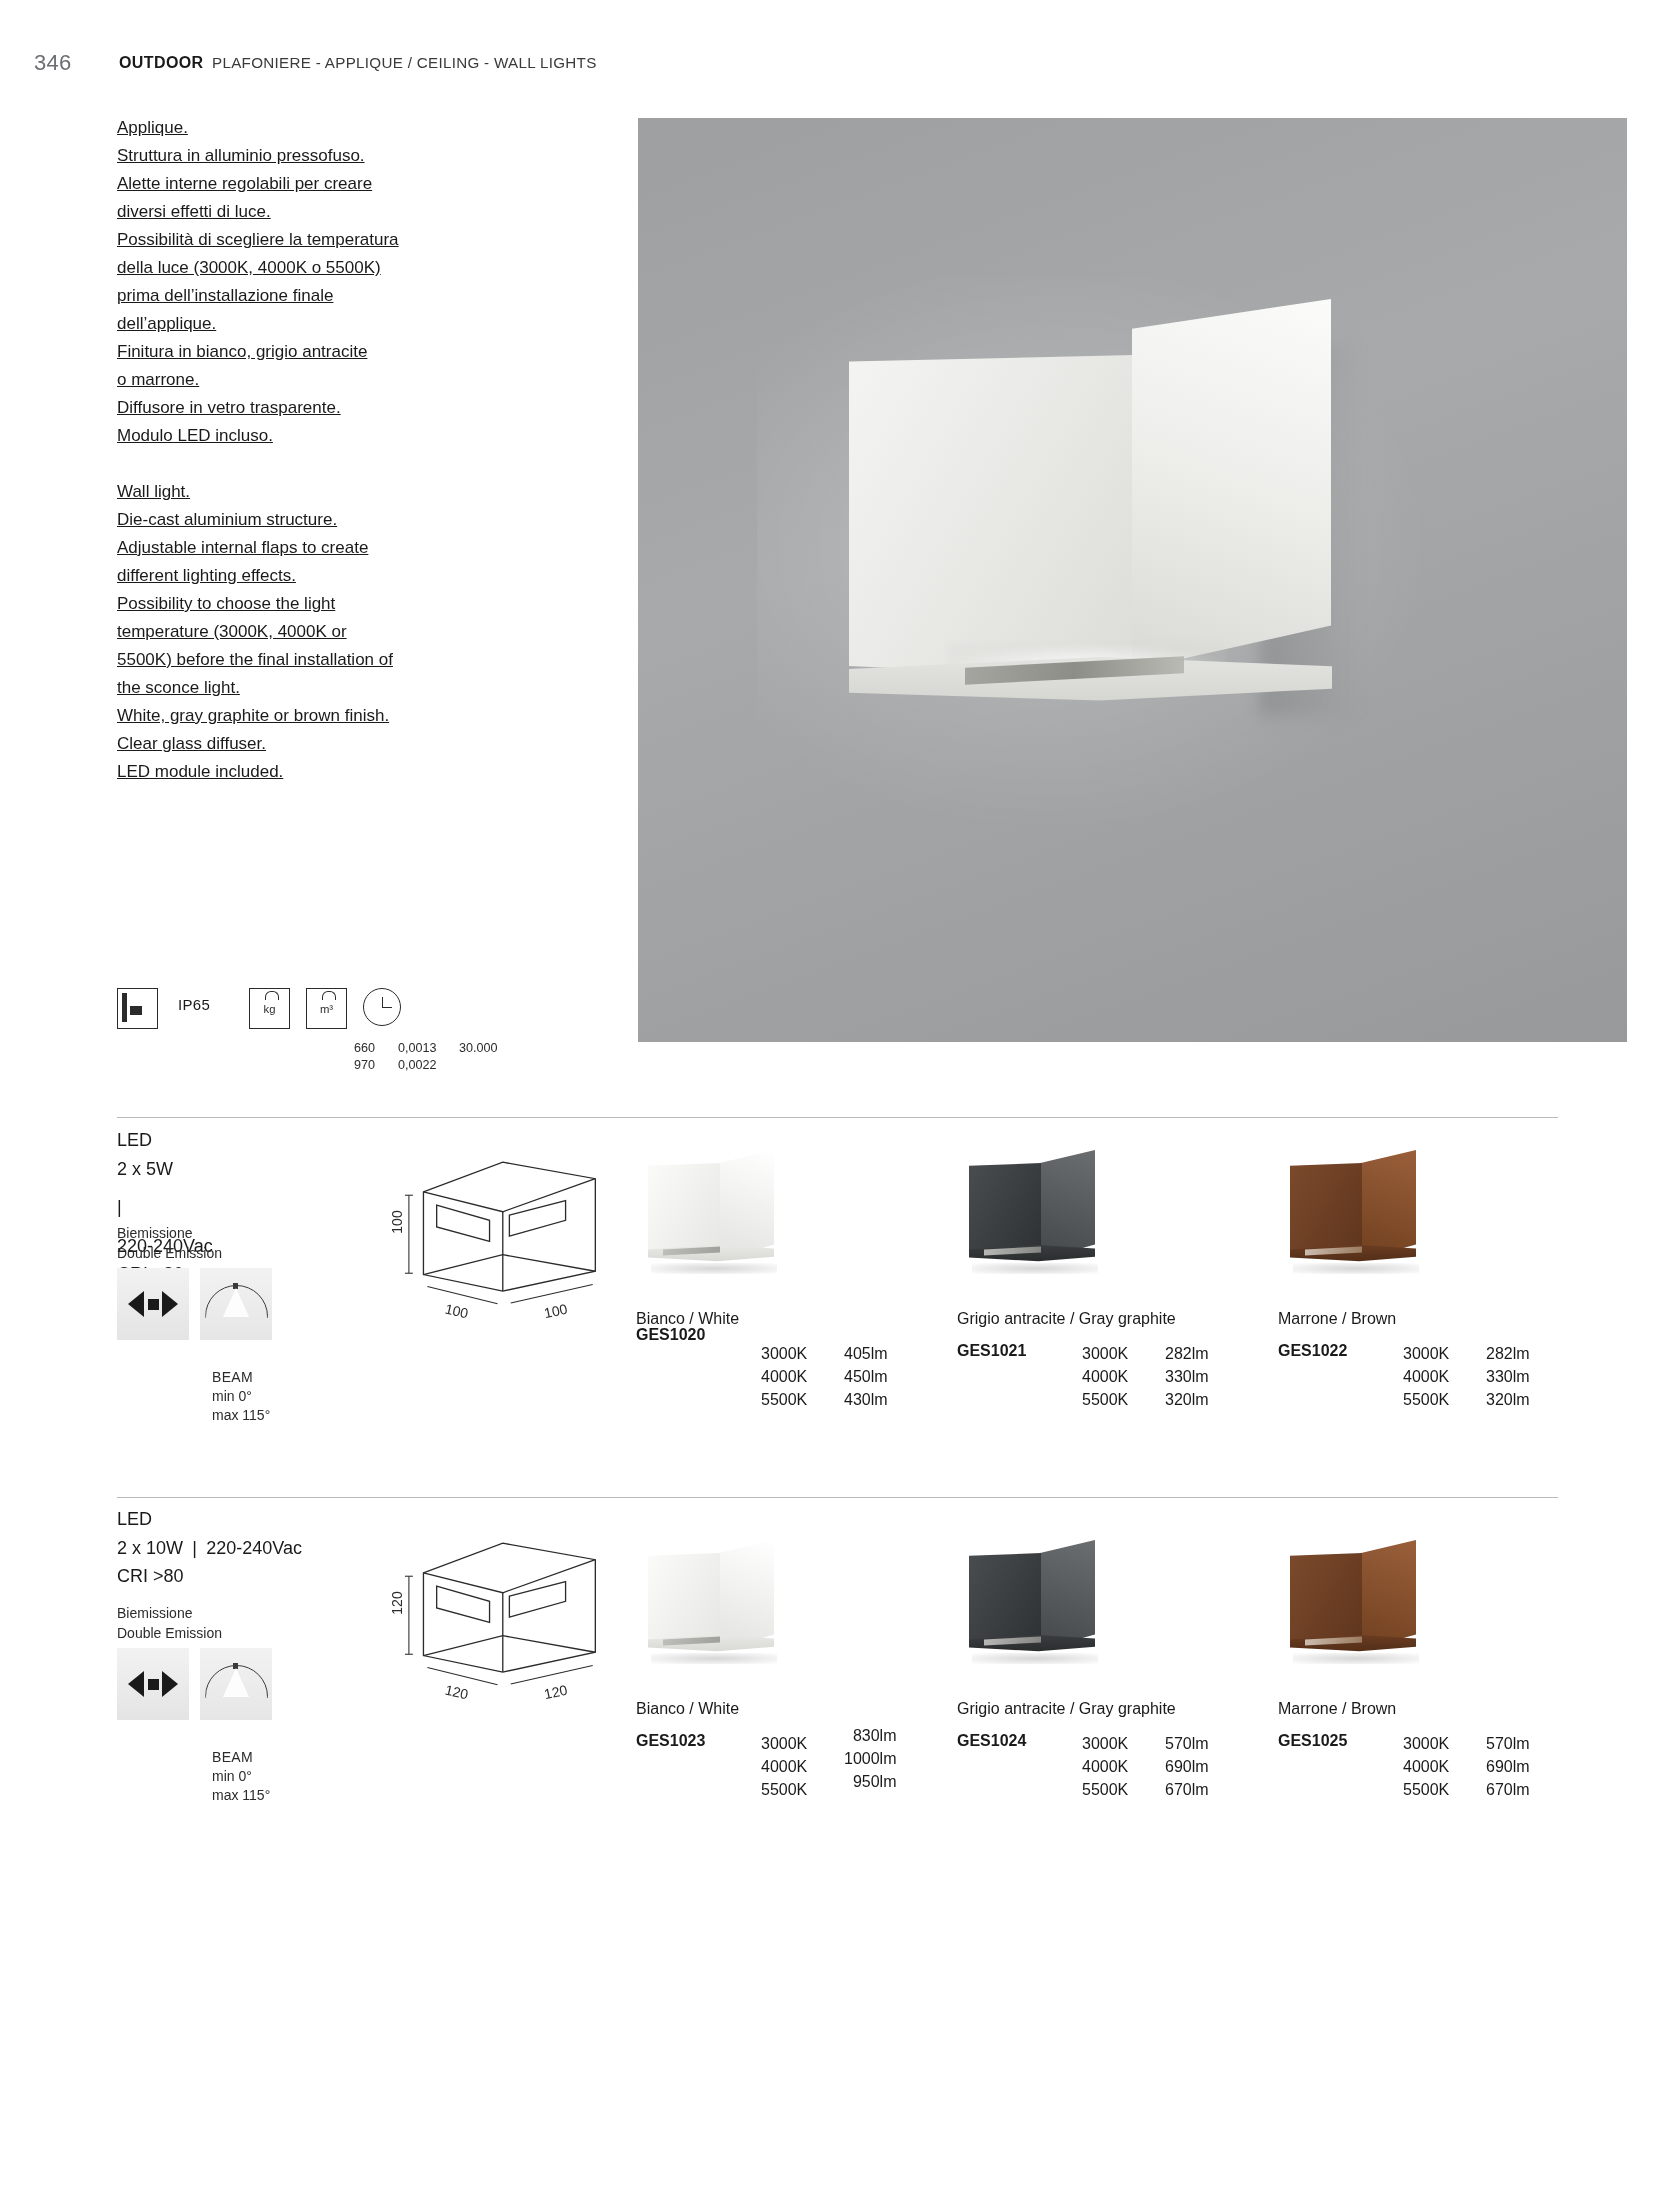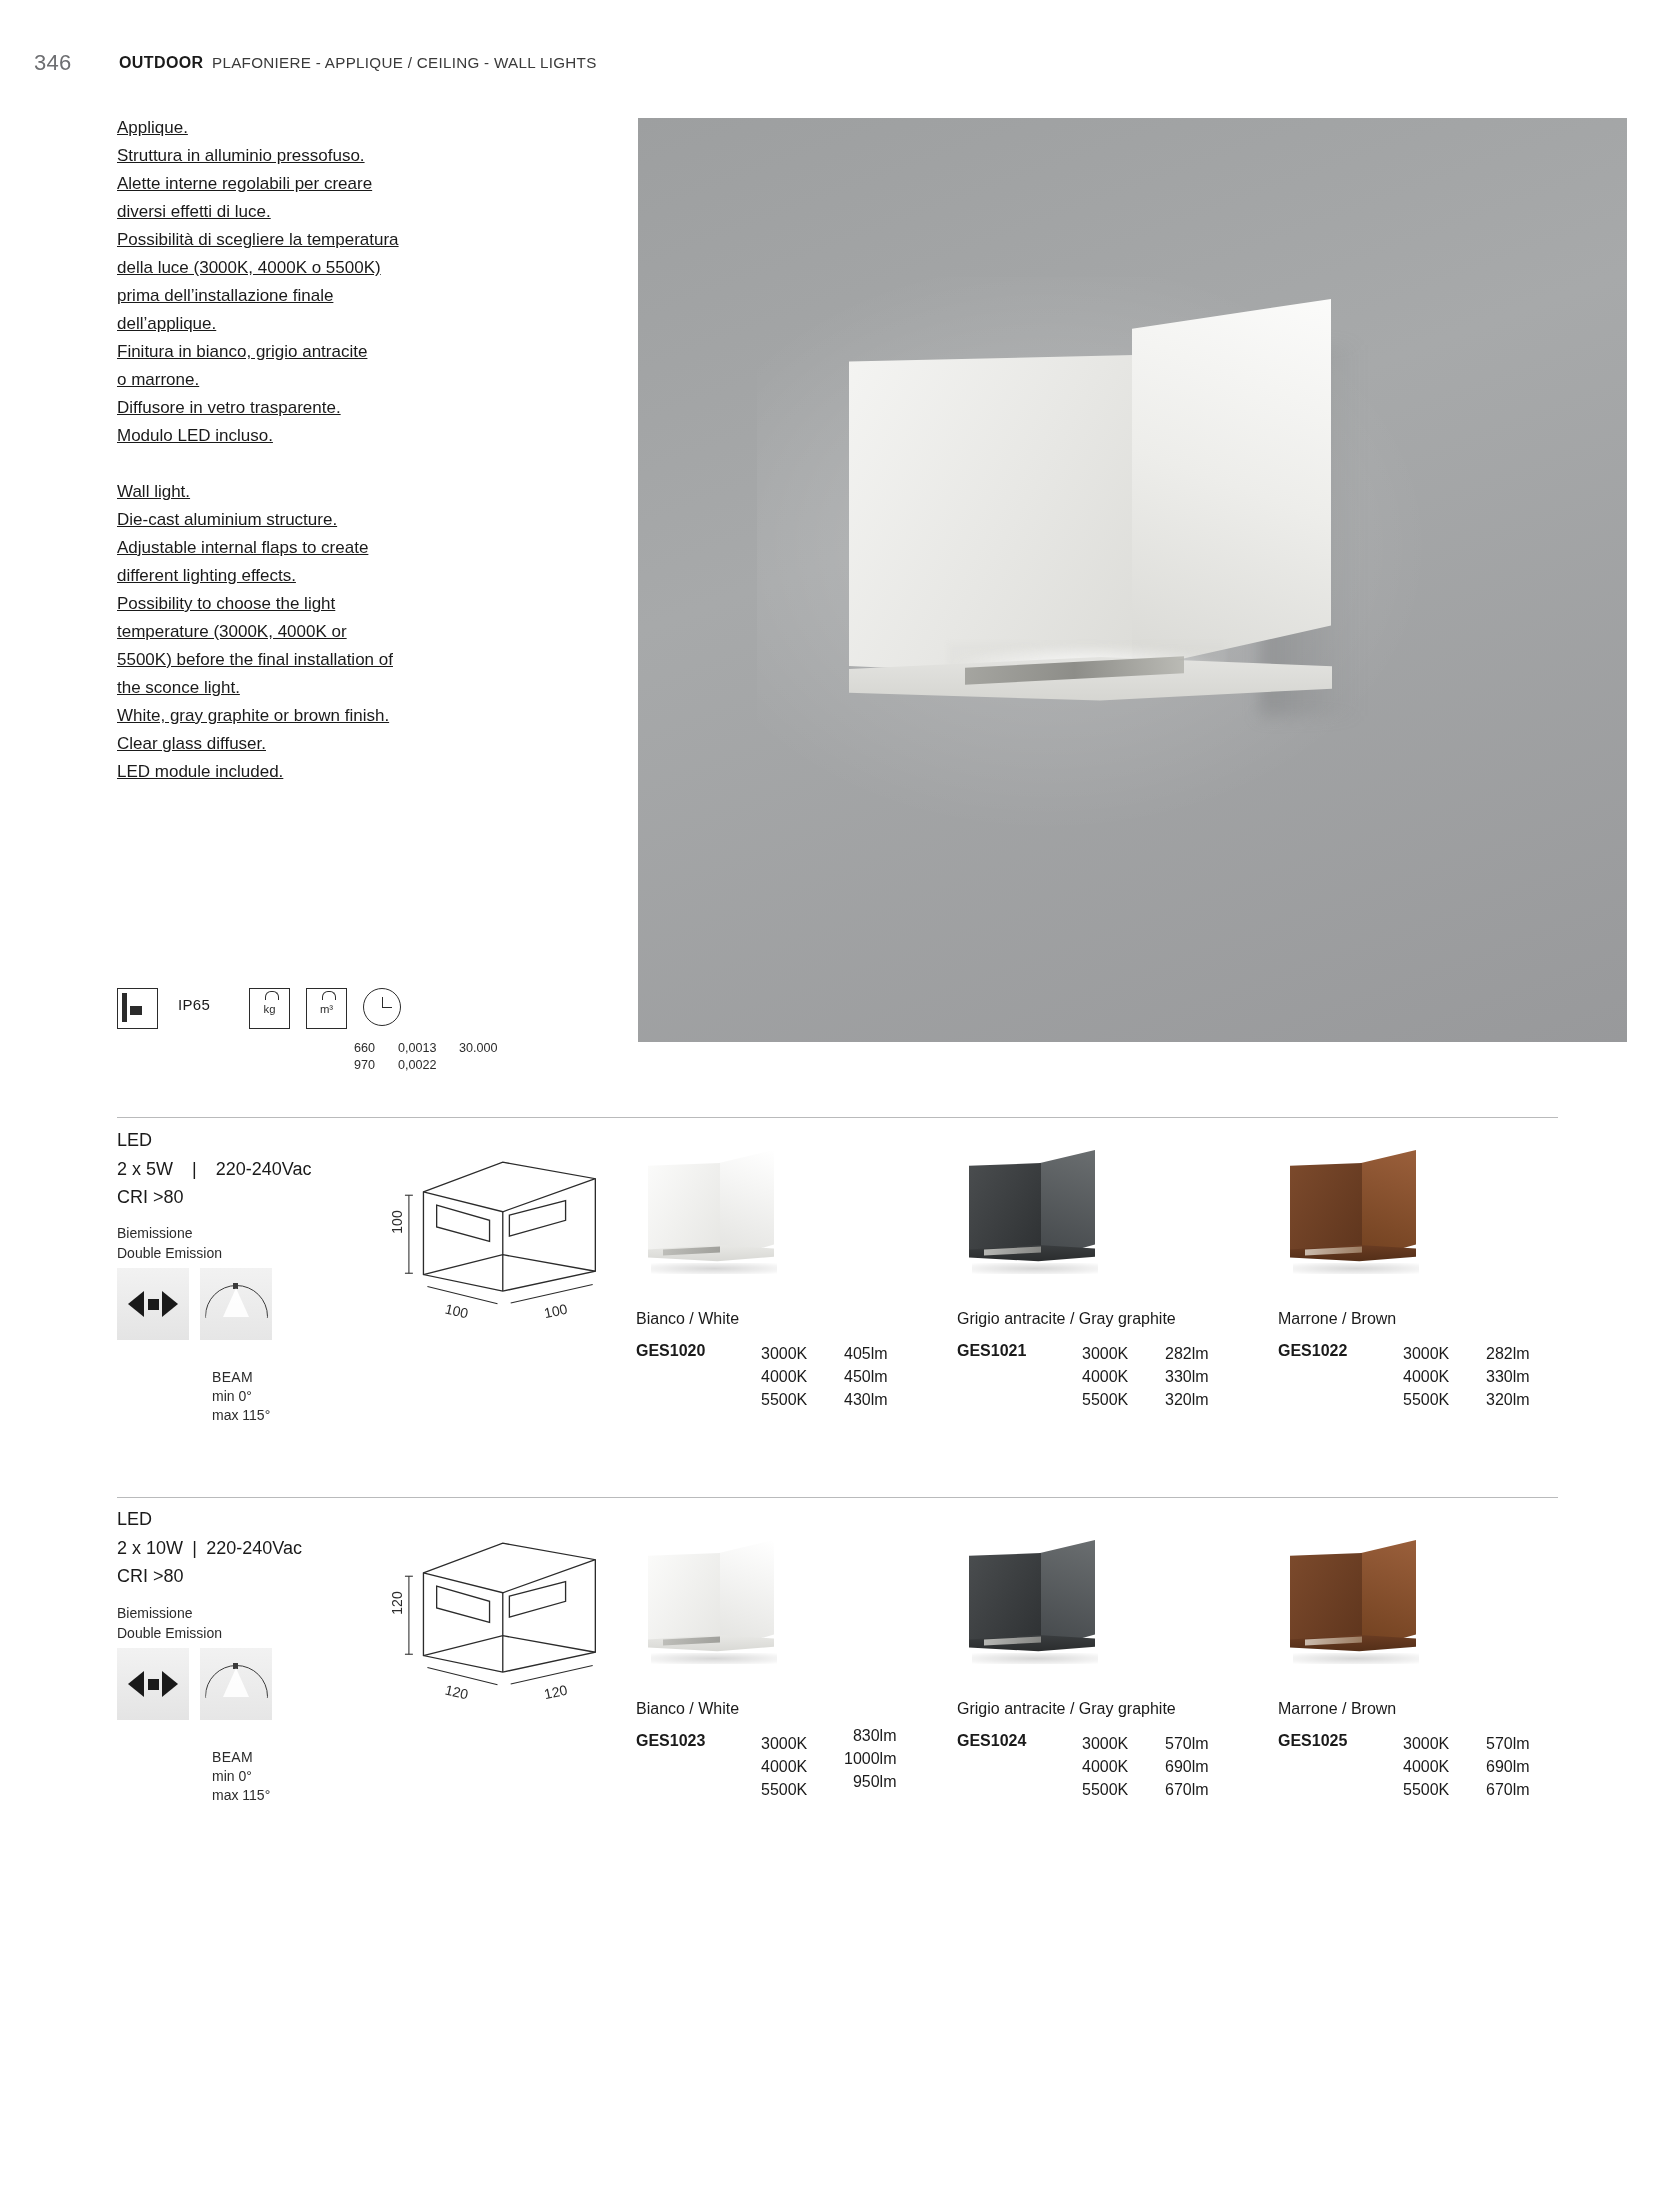--- a/index.html
+++ b/index.html
@@ -487,21 +487,21 @@
     <div>0,0022</div>
   </div>
   <div class="ico-label lbl-life">30.000</div>
 </div>
 
 <div class="hline" style="top:1117px;"></div>
 
 <div class="spec-block" style="top:0;">
   <div class="spec-led" style="top:1126px;">
     <div>LED</div>
-    <div style="display:flex; gap:19px;">
+    <div style="display:flex; gap:10px;flex-direction:column;">
       <span>2 x 5W</span>
       <span>|</span>
       <span>220-240Vac</span>
     </div>
     <div>CRI &gt;80</div>
   </div>
 
   <div class="spec-emis" style="top:1223px;">
     <div>Biemissione</div>
     <div>Double Emission</div>
@@ -552,21 +552,21 @@
     <div class="ph">
       <div class="cube cw">
         <div class="s"></div>
         <div class="f"></div>
         <div class="lip"></div>
         <div class="slit"></div>
         <div class="shadow"></div>
       </div>
     </div>
     <div class="vname" style="left:0; top:164px;">Bianco / White</div>
-    <div class="vcode" style="left:0; top:196px;">GES1020</div>
+    <div class="vcode" style="left:0; top:180px;">GES1020</div>
     <div class="kcol" style="left:125px; top:196px;">
       <div>3000K</div>
       <div>4000K</div>
       <div>5500K</div>
     </div>
     <div class="lmcol" style="left:208px; top:196px;">
       <div>405lm</div>
       <div>450lm</div>
       <div>430lm</div>
     </div>

